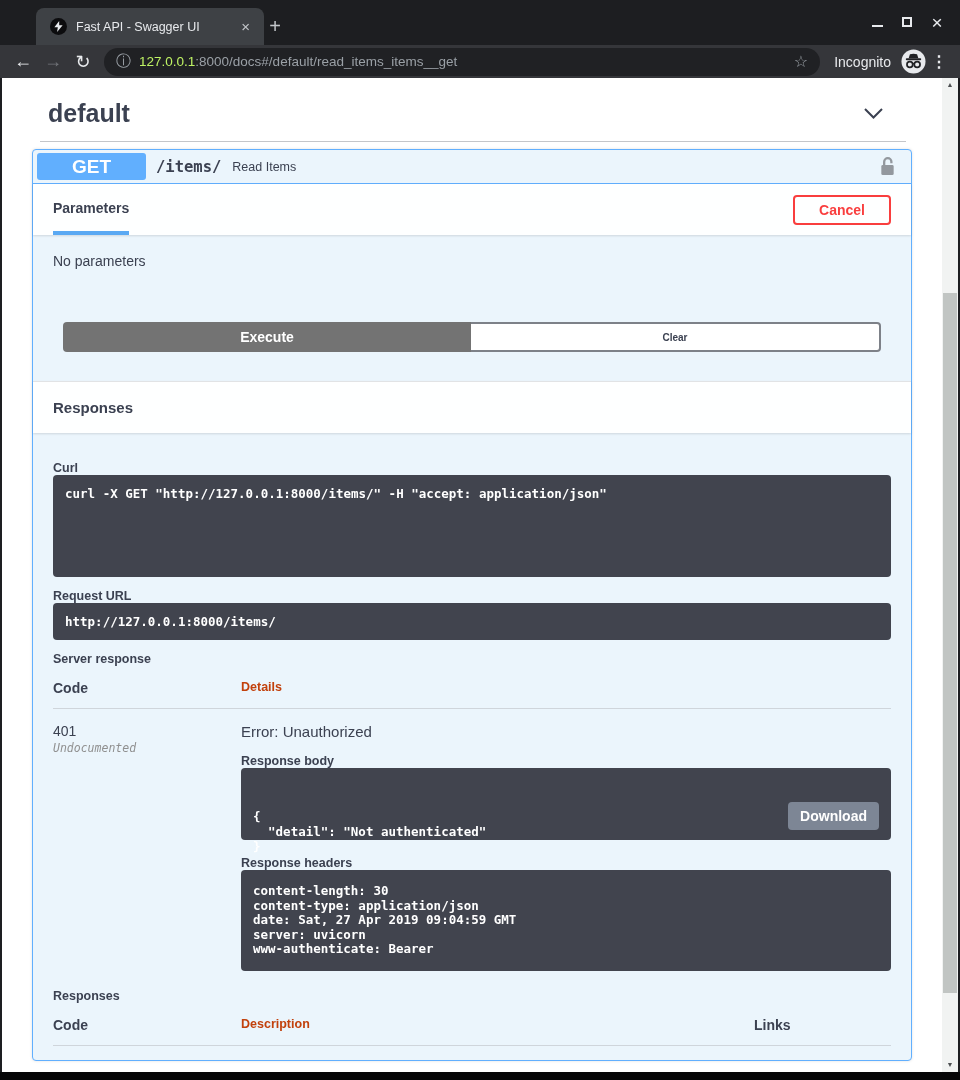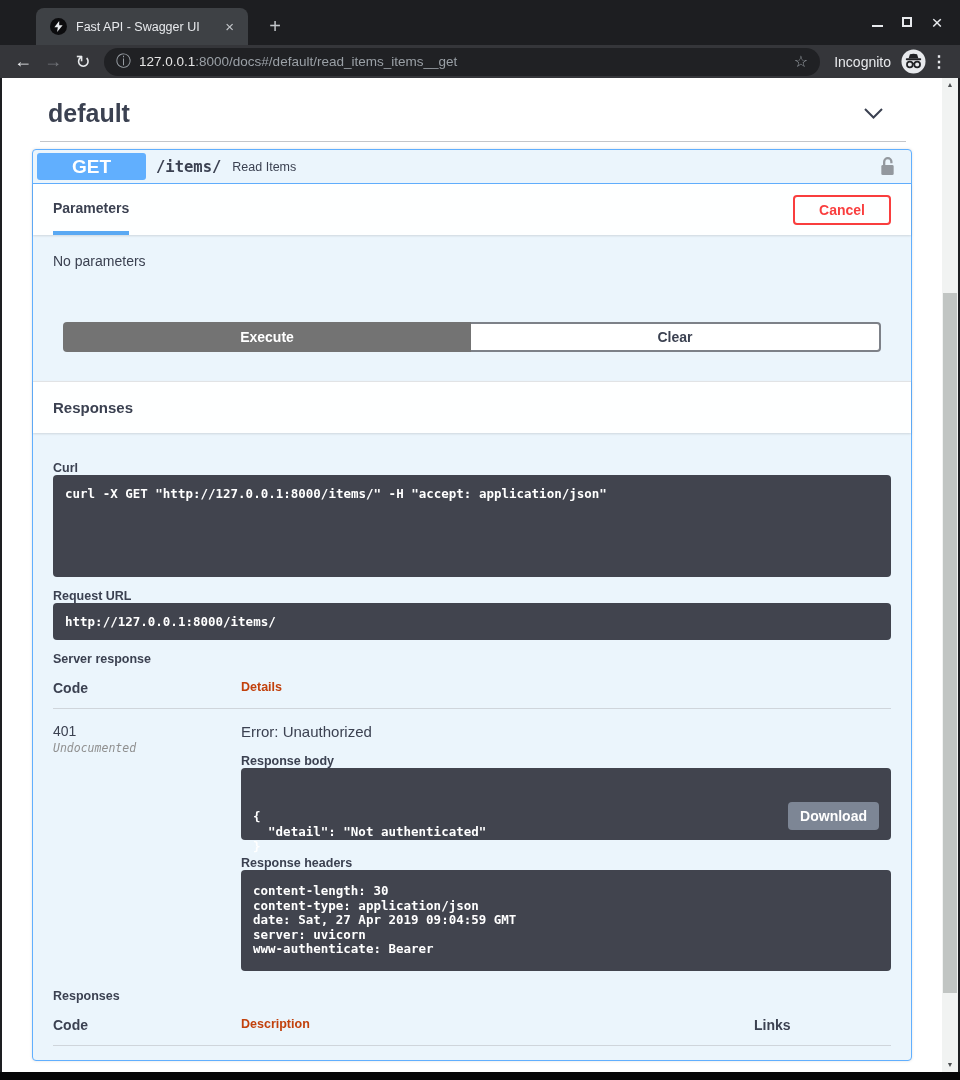--- a/index.html
+++ b/index.html
@@ -2,21 +2,21 @@
 <html><head>
 <meta charset="utf-8">
 <style>
   * { box-sizing: border-box; margin: 0; padding: 0; }
   html,body { width:960px; height:1080px; }
   body { font-family:"Liberation Sans", sans-serif; background:#1d1e21; }
   .window { position:relative; width:960px; height:1080px; overflow:hidden; background:#1d1e21; }
 
   
   .titlebar { position:absolute; top:0; left:0; right:0; height:45px; background:#1d1e21; }
-  .tab { position:absolute; left:36px; top:8px; width:212px; height:37px; background:#3e4145;
+  .tab { position:absolute; left:36px; top:8px; width:228px; height:37px; background:#3e4145;
          border-radius:8px 8px 0 0; display:flex; align-items:center; padding:0 10px 0 14px; }
   .tab-favicon { width:17px; height:17px; border-radius:50%; background:#0c0c0e; display:flex;
                  align-items:center; justify-content:center; flex:none; }
   .tab-title { color:#e8eaed; font-size:12.5px; margin-left:9px; flex:1; white-space:nowrap; overflow:hidden; }
   .tab-close { color:#c3c6ca; font-size:15px; padding:0 4px; cursor:default; }
   .new-tab { position:absolute; left:262px; top:14px; color:#c3c6ca; font-size:20px; line-height:24px;
              width:26px; text-align:center; }
   .win-controls { position:absolute; right:8px; top:8px; display:flex; align-items:center; height:28px; }
   .win-btn { width:30px; height:28px; display:flex; align-items:center; justify-content:center; }
   .win-min-glyph { width:11px; height:2px; background:#e8eaed; margin-top:8px; }
@@ -24,21 +24,21 @@
   .win-close-glyph { color:#e8eaed; font-size:19px; line-height:19px; }
 
   .toolbar { position:absolute; top:45px; left:0; right:0; height:33px; background:#35363a;
              display:flex; align-items:center; padding:0 8px; }
   .nav-icon { color:#e8eaed; font-size:18px; width:30px; text-align:center; flex:none; }
   .nav-icon.disabled { color:#73767b; }
   .omnibox { flex:1; height:28px; background:#202124; border-radius:14px; margin:0 10px 0 6px;
              display:flex; align-items:center; padding:0 12px; overflow:hidden; }
   .info-icon { color:#9aa0a6; font-size:15px; margin-right:8px; flex:none; }
   .url { font-size:13.5px; white-space:nowrap; overflow:hidden; flex:1; }
-  .url .host { color:#e5e5e5; }
+  .url .host { color:#bef264; }
   .url .rest { color:#9aa0a6; }
   .star-icon { color:#9aa0a6; font-size:16px; margin-left:8px; flex:none; }
   .incog-label { color:#e8eaed; font-size:14px; margin:0 10px 0 4px; }
   .incog-badge { width:25px; height:25px; flex:none; }
   .menu-icon { color:#e8eaed; font-size:16px; font-weight:bold; width:26px; text-align:center; }
 
   
   .page { position:absolute; top:78px; left:2px; right:18px; bottom:8px; background:#fff; overflow:hidden; }
   .scrollbar { position:absolute; top:78px; right:2px; bottom:8px; width:16px; background:#f1f3f2; }
   .sb-btn { position:absolute; left:0; width:16px; height:14px; color:#4d5052; font-size:7px;
@@ -69,21 +69,21 @@
   .tab-param { height:100%; display:flex; align-items:center; border-bottom:4px solid #5aa9f3; }
   .tab-param h4 { font-size:14px; font-weight:bold; color:#3b4151; }
   .btn-cancel { margin-left:auto; border:2px solid #f93e3e; color:#f93e3e; font-weight:bold;
                 font-size:14px; background:transparent; border-radius:4px; padding:5px 24px; }
 
   .no-params { padding:18px 20px 37px; font-size:14px; color:#3b4151; }
 
   .exec-row { display:flex; padding:16px 30px 29px; }
   .btn-execute { flex:1; background:#737373; color:#fff; font-weight:bold; font-size:14px;
                  border:none; border-radius:4px 0 0 4px; height:30px; }
-  .btn-clear { flex:1; background:#fff; color:#3b4151; font-weight:bold; font-size:14px;
+  .btn-clear { flex:1; background:#fff; color:#3b4151; font-weight:bold; font-size:10px;
                border:2px solid #7d8188; border-left:none; border-radius:0 4px 4px 0; height:30px; }
 
   .responses-band { background:rgba(255,255,255,.92); height:52px; display:flex; align-items:center;
                     padding:0 20px; border-top:1px solid rgba(59,65,81,.15);
                     box-shadow:0 1px 2px rgba(0,0,0,.12); }
   .responses-band h4 { font-size:15px; font-weight:bold; color:#3b4151; }
 
   .resp-inner { padding:28px 20px 0; }
   .small-label { font-size:12.5px; font-weight:bold; color:#3b4151; }
   .codeblock { background:#41444e; border-radius:4px; color:#fff;

